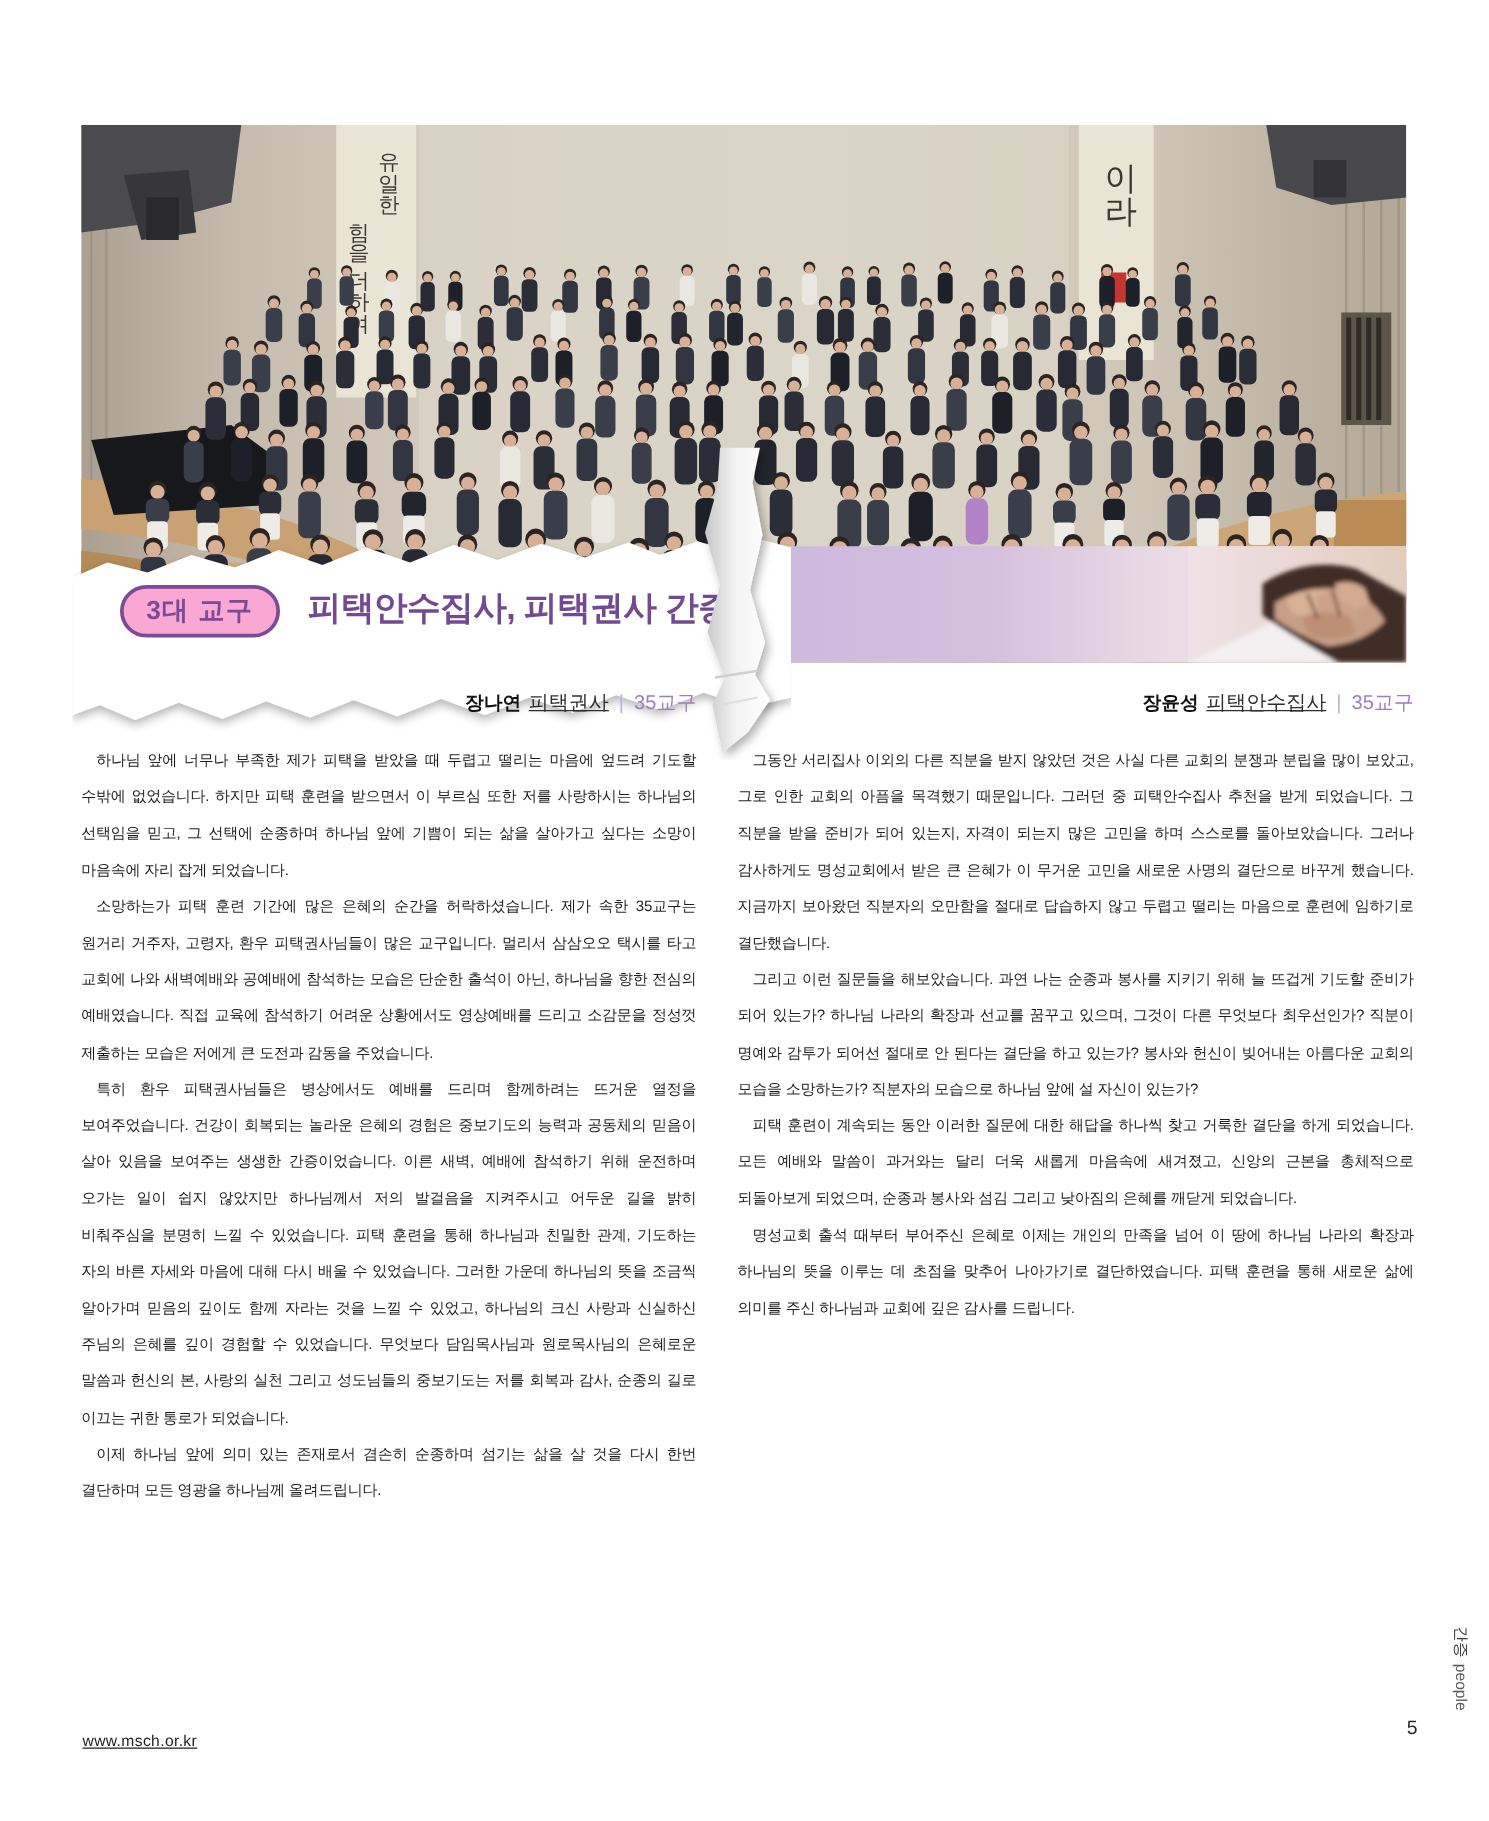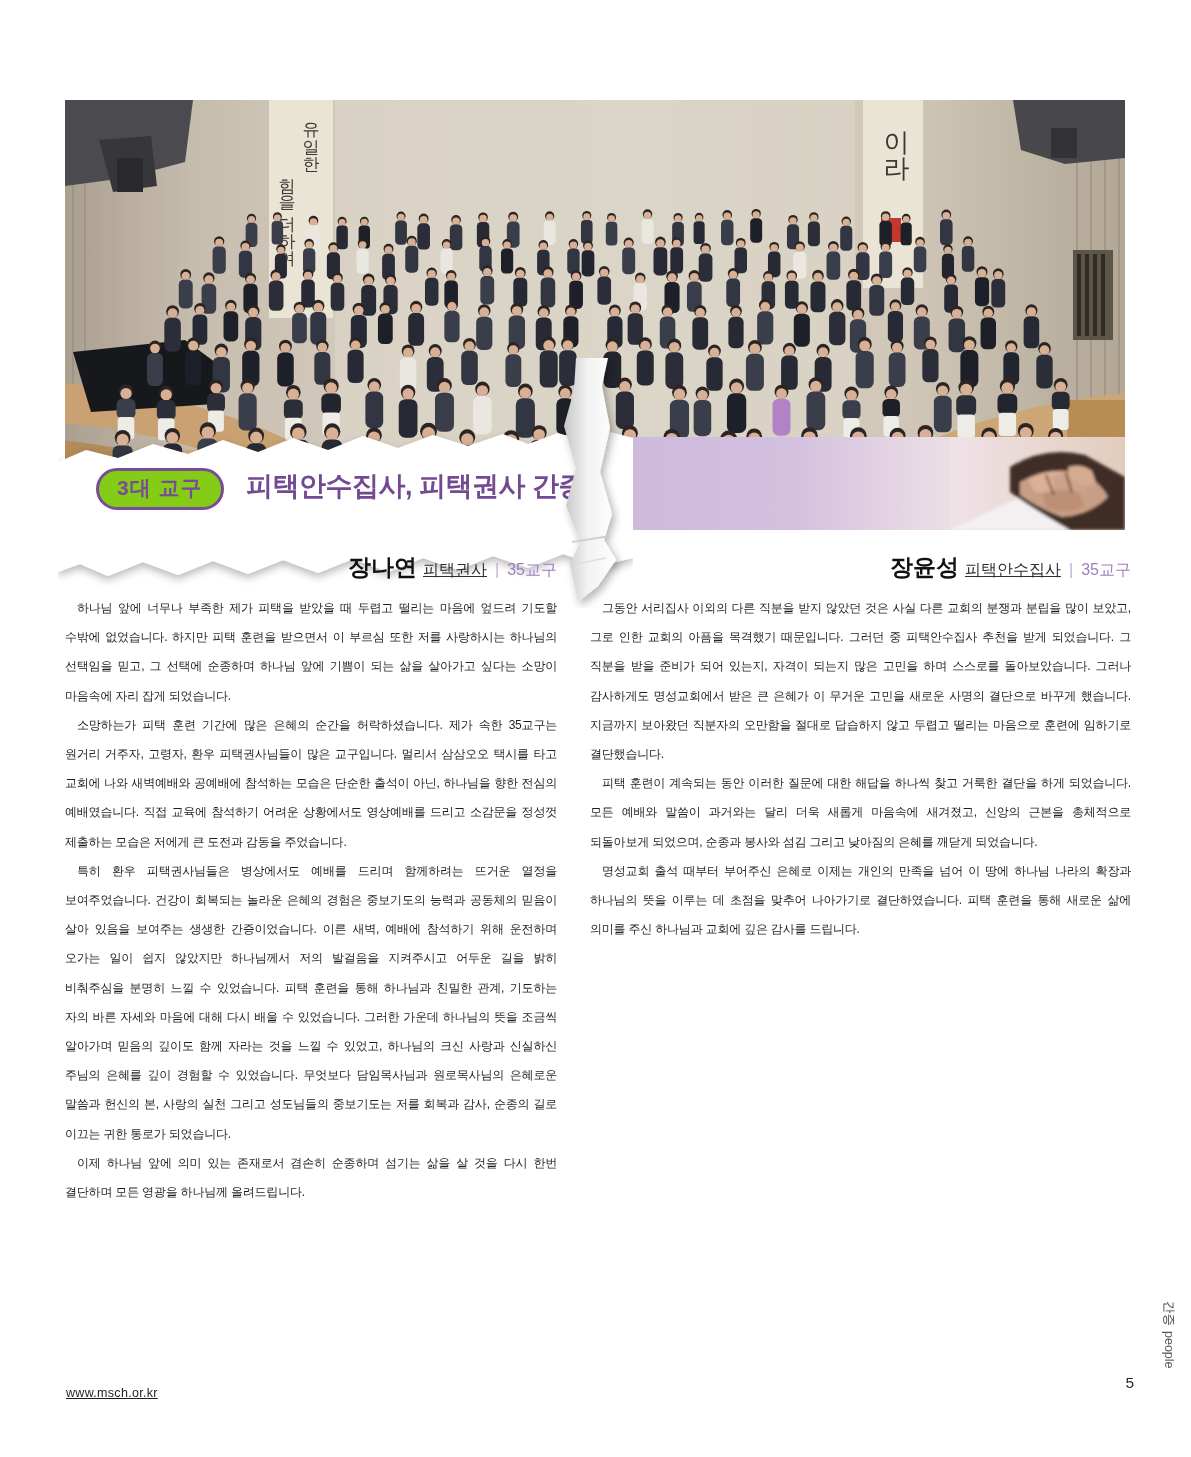--- a/index.html
+++ b/index.html
@@ -14,32 +14,32 @@
   .lav-band{position:absolute;left:540px;top:337px;width:520px;height:93px;
             background:linear-gradient(90deg,#cdb9dc 0%,#d3bfde 35%,#e9dbe5 62%,#efe2e7 75%,#e6d6e0 100%);}
   .hands{position:absolute;right:0;top:0;width:175px;height:93px;}
 
   
   .torn-banner{position:absolute;left:-7px;top:326px;width:575px;height:165px;pointer-events:none;}
   .torn-banner svg{position:absolute;inset:0;}
   .banner-content{position:absolute;left:0;top:0;width:100%;height:100%;}
   .badge{position:absolute;left:38px;top:42px;display:inline-block;
          border:3px solid #7a4b96;border-radius:999px;padding:3px 18px 5px 18px;
-         color:#7a4b96;font-size:21px;font-weight:600;letter-spacing:1px;background:#84cc16;}
+         color:#7a4b96;font-size:21px;font-weight:600;letter-spacing:1px;background:#f9a8d4;}
   .hero-title{position:absolute;left:188px;top:42px;color:#734a92;font-size:27px;
               font-weight:700;letter-spacing:-0.5px;white-space:nowrap;}
 
   
   .torn-strip{position:absolute;left:483px;top:258px;width:84px;height:250px;pointer-events:none;}
 
   
   .byline{position:absolute;top:552px;height:28px;font-size:16px;text-align:right;white-space:nowrap;}
   .byline.left{left:65px;width:492px;}
   .byline.right{left:590px;width:541px;}
-  .byline .name{font-weight:700;font-size:23px;color:#111111;}
+  .byline .name{font-weight:700;font-size:15px;color:#111111;}
   .byline .role{color:#2e2e2e;margin-left:6px;text-decoration:underline;}
   .byline .sep{color:#c0aed2;margin:0 8px;font-weight:300;}
   .byline .group{color:#9d7fbe;}
 
   
   .col{position:absolute;top:594px;font-size:12px;line-height:29.2px;text-align:justify;
        color:#1d1d1d;letter-spacing:-0.2px;word-break:keep-all;overflow-wrap:anywhere;}
   .col.left{left:65px;width:492px;}
   .col.right{left:590px;width:541px;}
   .col p{margin:0;text-indent:1em;}
@@ -778,20 +778,21 @@
   </div>
 
   <div class="col left">
       <p>하나님 앞에 너무나 부족한 제가 피택을 받았을 때 두렵고 떨리는 마음에 엎드려 기도할 수밖에 없었습니다. 하지만 피택 훈련을 받으면서 이 부르심 또한 저를 사랑하시는 하나님의 선택임을 믿고, 그 선택에 순종하며 하나님 앞에 기쁨이 되는 삶을 살아가고 싶다는 소망이 마음속에 자리 잡게 되었습니다.</p>
       <p>소망하는가 피택 훈련 기간에 많은 은혜의 순간을 허락하셨습니다. 제가 속한 35교구는 원거리 거주자, 고령자, 환우 피택권사님들이 많은 교구입니다. 멀리서 삼삼오오 택시를 타고 교회에 나와 새벽예배와 공예배에 참석하는 모습은 단순한 출석이 아닌, 하나님을 향한 전심의 예배였습니다. 직접 교육에 참석하기 어려운 상황에서도 영상예배를 드리고 소감문을 정성껏 제출하는 모습은 저에게 큰 도전과 감동을 주었습니다.</p>
       <p>특히 환우 피택권사님들은 병상에서도 예배를 드리며 함께하려는 뜨거운 열정을 보여주었습니다. 건강이 회복되는 놀라운 은혜의 경험은 중보기도의 능력과 공동체의 믿음이 살아 있음을 보여주는 생생한 간증이었습니다. 이른 새벽, 예배에 참석하기 위해 운전하며 오가는 일이 쉽지 않았지만 하나님께서 저의 발걸음을 지켜주시고 어두운 길을 밝히 비춰주심을 분명히 느낄 수 있었습니다. 피택 훈련을 통해 하나님과 친밀한 관계, 기도하는 자의 바른 자세와 마음에 대해 다시 배울 수 있었습니다. 그러한 가운데 하나님의 뜻을 조금씩 알아가며 믿음의 깊이도 함께 자라는 것을 느낄 수 있었고, 하나님의 크신 사랑과 신실하신 주님의 은혜를 깊이 경험할 수 있었습니다. 무엇보다 담임목사님과 원로목사님의 은혜로운 말씀과 헌신의 본, 사랑의 실천 그리고 성도님들의 중보기도는 저를 회복과 감사, 순종의 길로 이끄는 귀한 통로가 되었습니다.</p>
       <p>이제 하나님 앞에 의미 있는 존재로서 겸손히 순종하며 섬기는 삶을 살 것을 다시 한번 결단하며 모든 영광을 하나님께 올려드립니다.</p>
     </div>
   <div class="col right">
       <p>그동안 서리집사 이외의 다른 직분을 받지 않았던 것은 사실 다른 교회의 분쟁과 분립을 많이 보았고, 그로 인한 교회의 아픔을 목격했기 때문입니다. 그러던 중 피택안수집사 추천을 받게 되었습니다. 그 직분을 받을 준비가 되어 있는지, 자격이 되는지 많은 고민을 하며 스스로를 돌아보았습니다. 그러나 감사하게도 명성교회에서 받은 큰 은혜가 이 무거운 고민을 새로운 사명의 결단으로 바꾸게 했습니다. 지금까지 보아왔던 직분자의 오만함을 절대로 답습하지 않고 두렵고 떨리는 마음으로 훈련에 임하기로 결단했습니다.</p>
+      <p>그리고 이런 질문들을 해보았습니다. 과연 나는 순종과 봉사를 지키기 위해 늘 뜨겁게 기도할 준비가 되어 있는가? 하나님 나라의 확장과 선교를 꿈꾸고 있으며, 그것이 다른 무엇보다 최우선인가? 직분이 명예와 감투가 되어선 절대로 안 된다는 결단을 하고 있는가? 봉사와 헌신이 빚어내는 아름다운 교회의 모습을 소망하는가? 직분자의 모습으로 하나님 앞에 설 자신이 있는가?</p>
       <p>피택 훈련이 계속되는 동안 이러한 질문에 대한 해답을 하나씩 찾고 거룩한 결단을 하게 되었습니다. 모든 예배와 말씀이 과거와는 달리 더욱 새롭게 마음속에 새겨졌고, 신앙의 근본을 총체적으로 되돌아보게 되었으며, 순종과 봉사와 섬김 그리고 낮아짐의 은혜를 깨닫게 되었습니다.</p>
       <p>명성교회 출석 때부터 부어주신 은혜로 이제는 개인의 만족을 넘어 이 땅에 하나님 나라의 확장과 하나님의 뜻을 이루는 데 초점을 맞추어 나아가기로 결단하였습니다. 피택 훈련을 통해 새로운 삶에 의미를 주신 하나님과 교회에 깊은 감사를 드립니다.</p>
     </div>
 
   <div class="footer-url">www.msch.or.kr</div>
   <div class="page-number">5</div>
   <div class="side-tab">
     <span>간증</span><span class="en">people</span>
   </div>
 

